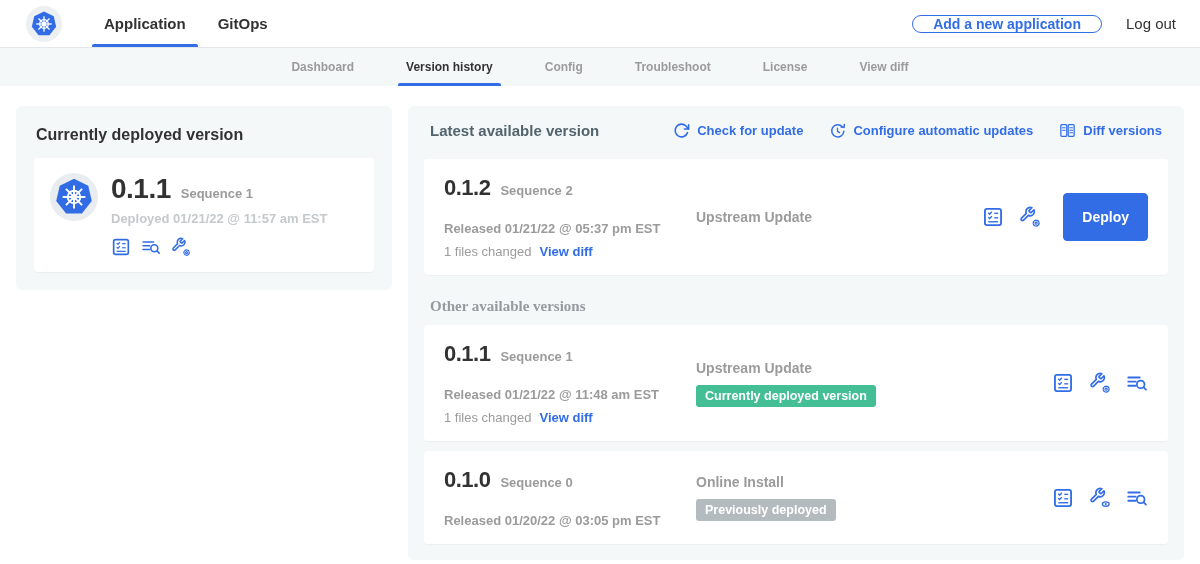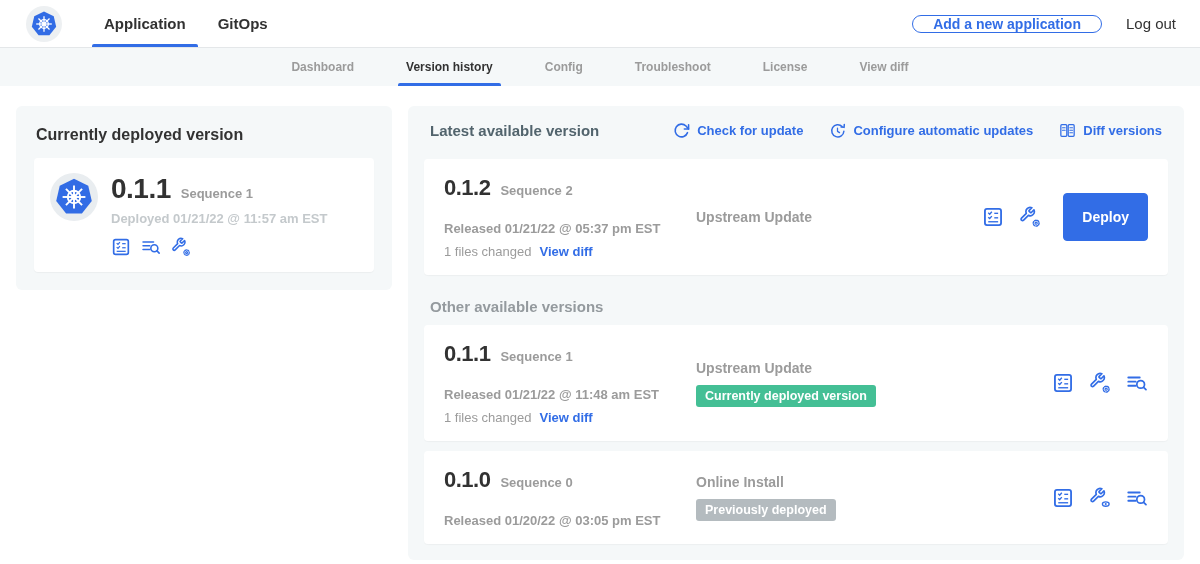--- a/index.html
+++ b/index.html
@@ -80,21 +80,21 @@
   .vc-mid{flex:1;display:flex;flex-direction:column;align-items:flex-start;gap:9px;}
   .source{font-size:14px;font-weight:700;color:var(--text-muted);}
   .badge{font-size:12.5px;font-weight:700;color:#fff;padding:4px 9px;border-radius:3px;}
   .badge.green{background:var(--badge-green);}
   .badge.gray{background:var(--badge-gray);}
   .vc-right{display:flex;align-items:center;gap:15px;}
   .btn{height:48px;border-radius:4px;font-size:14px;font-weight:700;padding:0 18px;cursor:pointer;
     margin-left:7px;font-family:inherit;}
   .btn-primary{background:var(--primary-blue);border:1px solid var(--primary-blue);color:#fff;}
   .btn-outline{background:#fff;border:1px solid var(--primary-blue);color:var(--primary-blue);}
-  .other-title{font-size:15px;font-weight:700;color:#949a9e;margin:23px 6px 3px;}
+  .other-title{font-size:15px;font-weight:700;color:#949a9e;margin:23px 6px 3px;font-family:Liberation Serif, serif;}
 </style>
 </head>
 <body>
 
 <svg width="0" height="0" style="position:absolute">
   <defs>
     <symbol id="i-k8s" viewBox="0 0 100 100">
       <polygon points="50,2 87.5,20.1 96.8,60.7 70.8,93.2 29.2,93.2 3.2,60.7 12.5,20.1" fill="#326ce5"></polygon>
       <g stroke="#fff" stroke-width="5" fill="none">
         <line x1="50" y1="20" x2="50" y2="80"></line>

